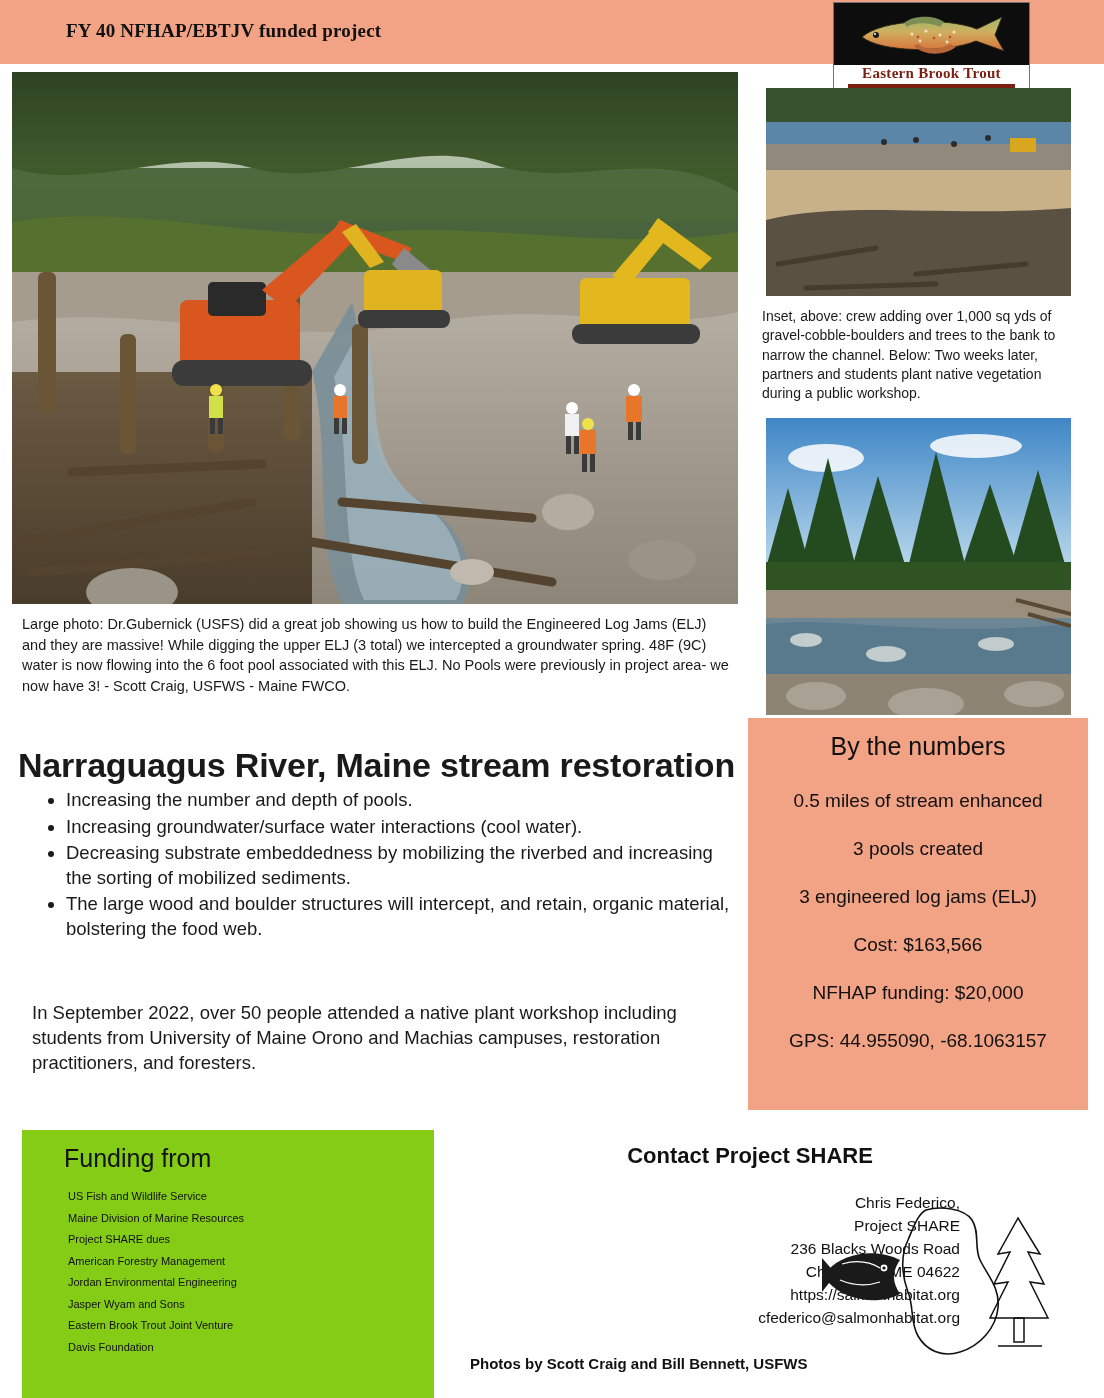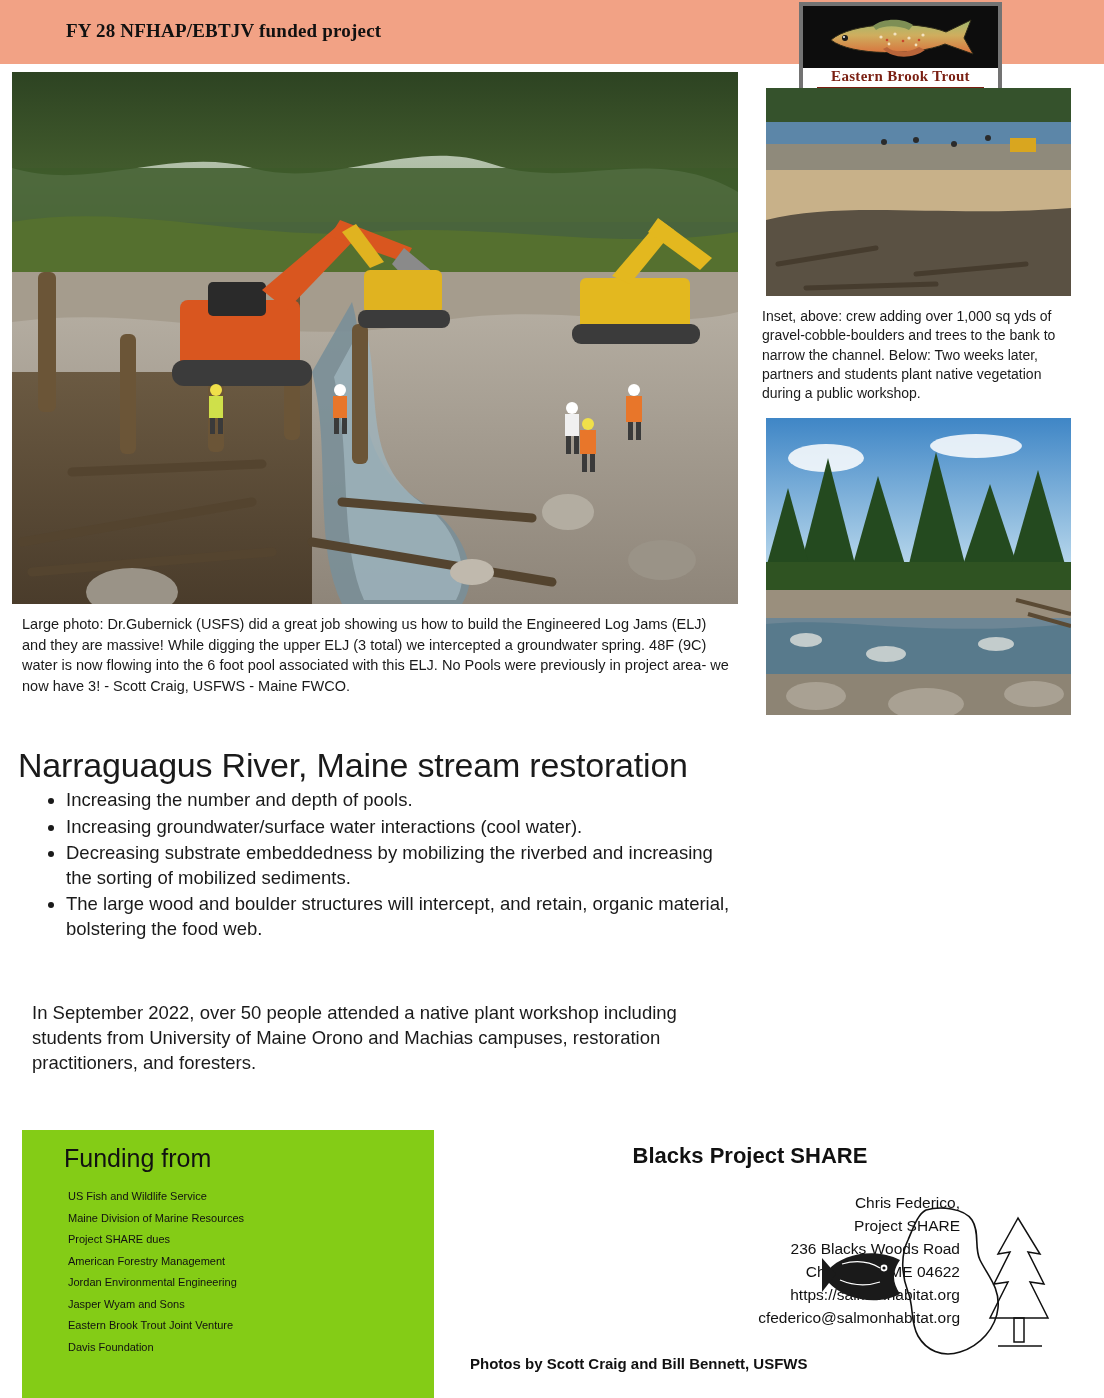--- a/index.html
+++ b/index.html
@@ -34,24 +34,24 @@
     font-family: "Liberation Serif", serif;
     font-weight: bold;
     font-size: 19px;
     letter-spacing: 0.2px;
     color: #111;
   }
 
   
   .logo {
     position: absolute;
-    left: 799px; top: 2px;
+    left: 833px; top: 2px;
     width: 195px; height: 127px;
     background: #ffffff;
-    border: 4px solid #737373;
+    border: 1px solid #737373;
     overflow: hidden;
   }
   .logo-fishbox {
     position: absolute;
     left: 0; top: 0;
     width: 195px; height: 62px;
     background: #0d0d0d;
   }
   .logo-fish {
     position: absolute;
@@ -127,21 +127,21 @@
     font-size: 14px;
     line-height: 1.38;
   }
 
   
   .article-title {
     position: absolute;
     left: 18px; top: 723px;
     width: 730px;
     font-size: 34px;
-    font-weight: 400;
+    font-weight: 700;
     color: #1a1a1a;
     letter-spacing: -0.2px;
   }
   .article-body {
     position: absolute;
     left: 32px; top: 786px;
     width: 700px;
     font-size: 18.5px;
     line-height: 1.33;
     color: #1a1a1a;
@@ -246,21 +246,21 @@
     left: 822px; top: 1196px;
     width: 235px; height: 175px;
   }
 </style>
 </head>
 <body>
 
 <div class="page">
 
   <div class="header-band"></div>
-  <div class="header-title">FY 28  NFHAP/EBTJV funded project</div>
+  <div class="header-title">FY 40  NFHAP/EBTJV funded project</div>
 
   <div class="logo">
     <div class="logo-fishbox"></div>
     <svg class="logo-fish" viewBox="0 0 160 50">
       <defs>
         <linearGradient id="fishg" x1="0" y1="0" x2="0" y2="1">
           <stop offset="0%" stop-color="#9fb96f"></stop>
           <stop offset="45%" stop-color="#cfae5e"></stop>
           <stop offset="100%" stop-color="#d8713c"></stop>
         </linearGradient>
@@ -471,37 +471,48 @@
     <ul>
       <li>Increasing the number and depth of pools.</li>
       <li>Increasing groundwater/surface water interactions (cool water).</li>
       <li>Decreasing substrate embeddedness by mobilizing the riverbed and increasing the sorting of mobilized sediments.</li>
       <li>The large wood and boulder structures will intercept, and retain, organic material, bolstering the food web.</li>
     </ul>
   </div>
 
   <div class="article-tail">In September 2022, over 50 people attended a native plant workshop including students from University of Maine Orono and Machias campuses, restoration practitioners, and foresters.</div>
 
+  <div class="numbers-panel">
+    <div class="numbers-title">By the numbers</div>
+    <div class="numbers-list">
+      <div>0.5 miles of stream enhanced</div>
+      <div>3 pools created</div>
+      <div>3 engineered log jams (ELJ)</div>
+      <div>Cost: $163,566</div>
+      <div>NFHAP funding: $20,000</div>
+      <div>GPS: 44.955090, -68.1063157</div>
+    </div>
+  </div>
 
   <div class="funding-panel">
     <div class="funding-title">Funding from</div>
     <div class="funding-list">
       <div>US Fish and Wildlife Service</div>
       <div>Maine Division of Marine Resources</div>
       <div>Project SHARE dues</div>
       <div>American Forestry Management</div>
       <div>Jordan Environmental Engineering</div>
       <div>Jasper Wyam and Sons</div>
       <div>Eastern Brook Trout Joint Venture</div>
       <div>Davis Foundation</div>
 
     </div>
   </div>
 
-  <div class="contact-title">Blacks Project SHARE</div>
+  <div class="contact-title">Contact Project SHARE</div>
   <div class="contact-block">
     <div>Chris Federico,</div>
     <div>Project SHARE</div>
     <div>236 Blacks Woods Road</div>
     <div>Cherryfield, ME 04622</div>
     <div>https://salmonhabitat.org</div>
     <div>cfederico@salmonhabitat.org</div>
   </div>
 
   <svg class="maine-art" viewBox="0 0 235 175">

